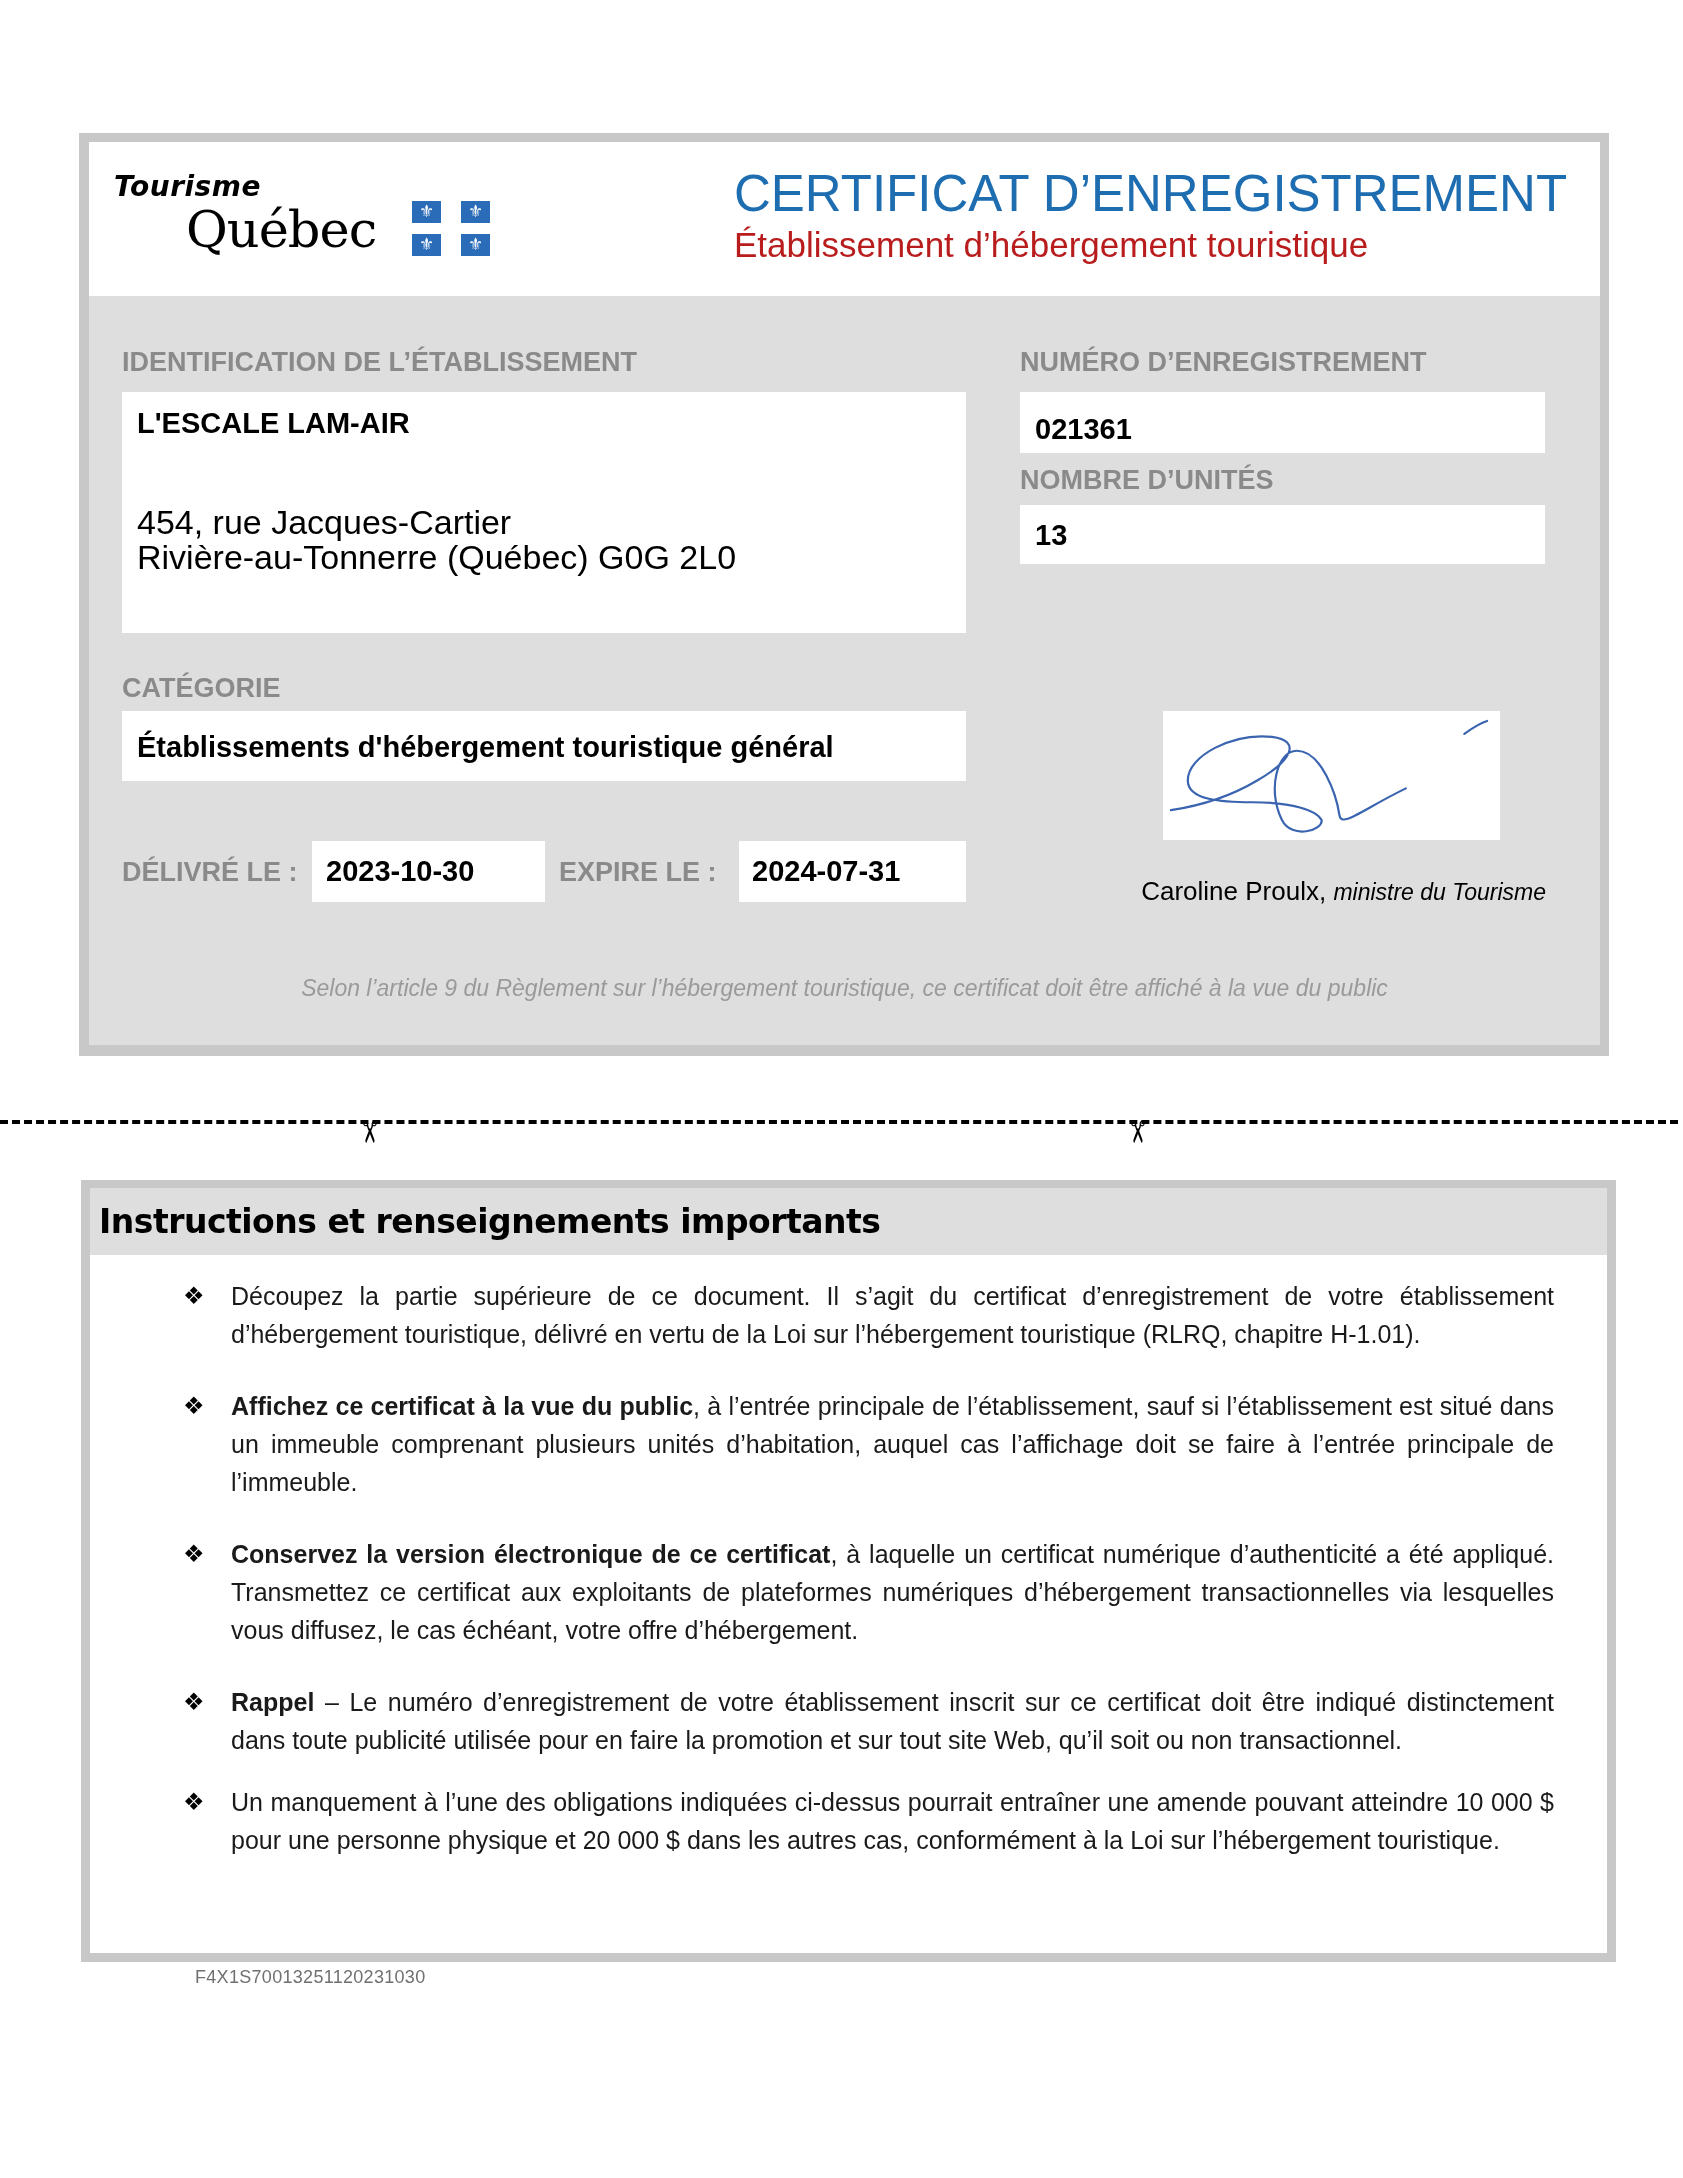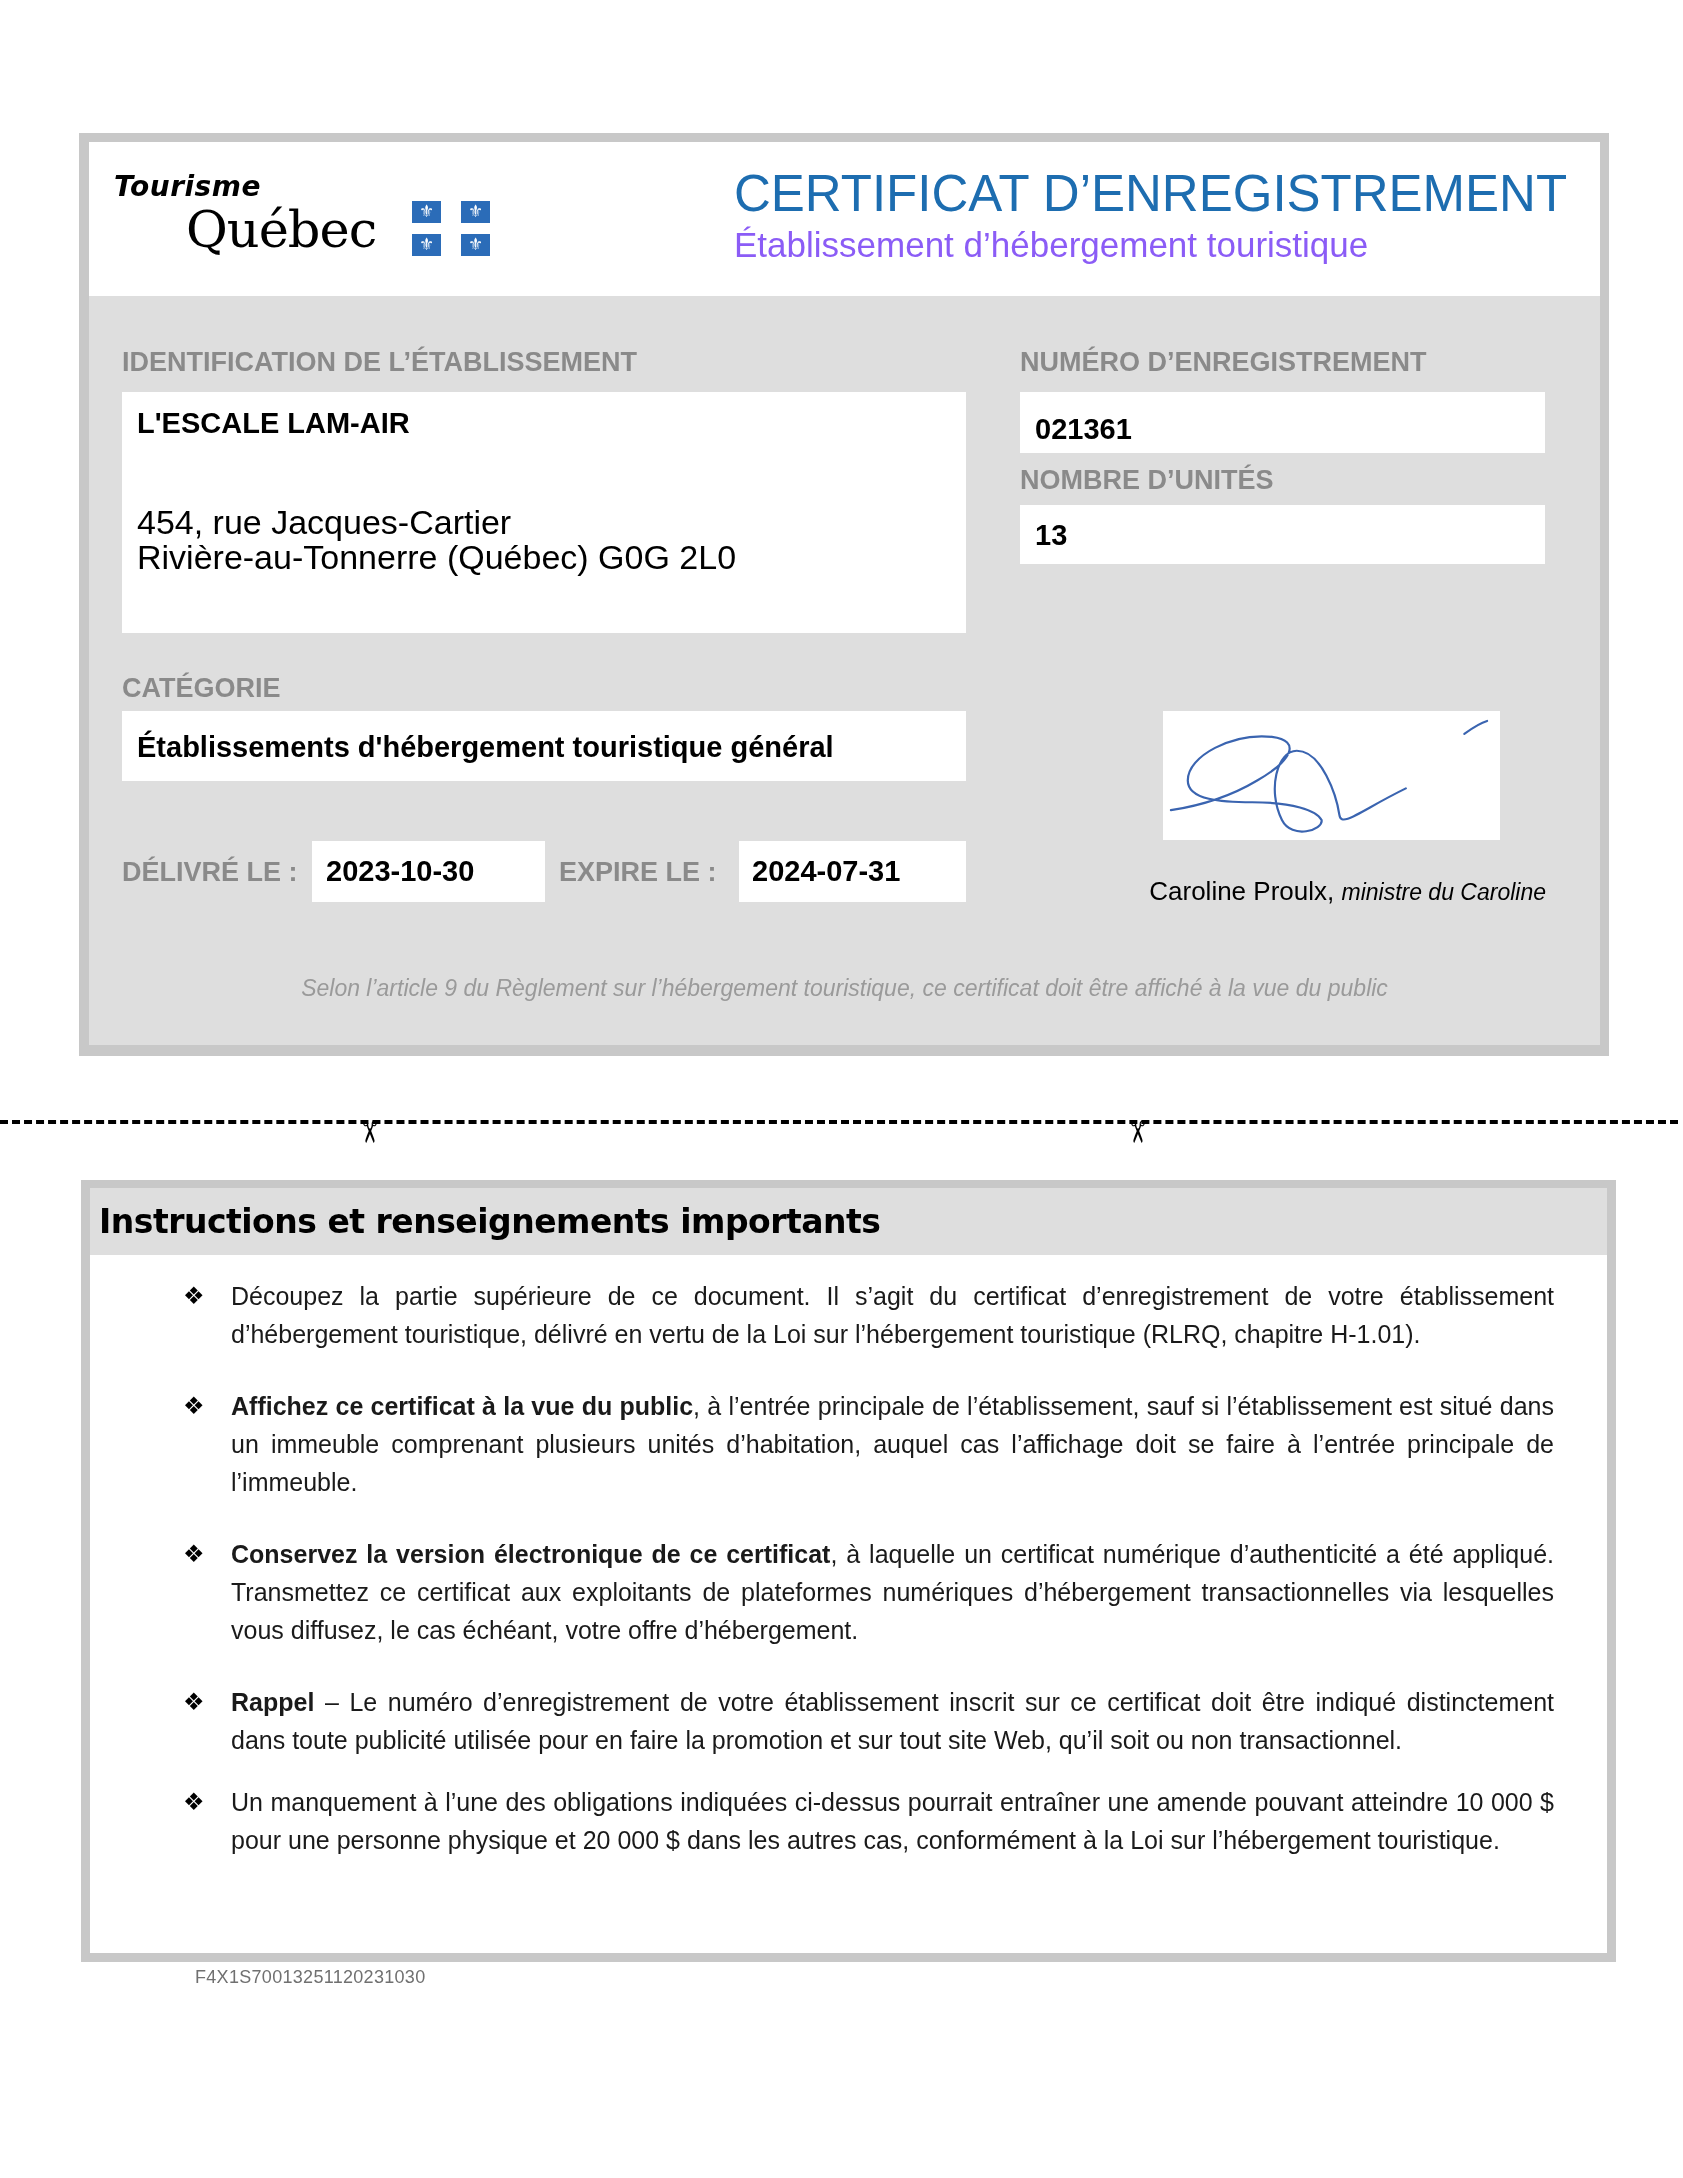--- a/index.html
+++ b/index.html
@@ -32,21 +32,21 @@
   .flag-cell {
     width: 29px; height: 22px; background: #2b6cb8; color: #fff;
     font-size: 17px; line-height: 22px; text-align: center;
   }
 
   .cert-title {
     left: 734px; top: 166px; color: #1d6db0; font-size: 51px; line-height: 55px;
     letter-spacing: 0px;
   }
   .cert-subtitle {
-    left: 734px; top: 225px; color: #8b5cf6; font-size: 35px; line-height: 40px;
+    left: 734px; top: 225px; color: #b91c1c; font-size: 35px; line-height: 40px;
   }
 
   .field-label {
     color: #8a8a8a; font-size: 27px; line-height: 30px; text-transform: uppercase; font-weight: bold;
   }
   .white-box { background: #ffffff; }
   .value-bold { font-weight: bold; font-size: 29px; }
 
   .ident-box { left: 122px; top: 392px; width: 844px; height: 241px; }
   .ident-name { left: 137px; top: 407px; font-weight: bold; font-size: 29px; }
@@ -151,21 +151,21 @@
 <div class="abs value-bold" style="left:752px; top:855px;">2024-07-31</div>
 
 <div class="abs white-box sig-box">
   <svg width="337" height="129" viewBox="0 0 340 130">
     <path d="M8 100 C40 95, 70 85, 95 70 C130 50, 140 30, 110 26 C70 22, 25 45, 25 70 C25 90, 60 92, 90 92 C130 92, 155 100, 160 110 C162 120, 130 130, 120 110 C105 80, 115 40, 135 40 C160 40, 175 85, 178 105 C180 118, 200 100, 245 78" fill="none" stroke="#3a64b0" stroke-width="2.2" stroke-linecap="round"></path>
     <path d="M304 23 C315 15, 320 12, 327 10" fill="none" stroke="#3a64b0" stroke-width="2.2" stroke-linecap="round"></path>
   </svg>
 </div>
 <div class="abs sig-caption">
   <span>Caroline Proulx,</span>
-  <i>ministre du Caroline</i>
+  <i>ministre du Tourisme</i>
 </div>
 
 <div class="abs notice">Selon l’article 9 du Règlement sur l’hébergement touristique, ce certificat doit être affiché à la vue du public</div>
 
 <div class="abs cut-line"></div>
 <div class="abs scissors" style="left:356px; top:1117px;">✂</div>
 <div class="abs scissors" style="left:1124px; top:1117px;">✂</div>
 
 <div class="abs instr-frame"></div>
 <div class="abs instr-header"></div>

